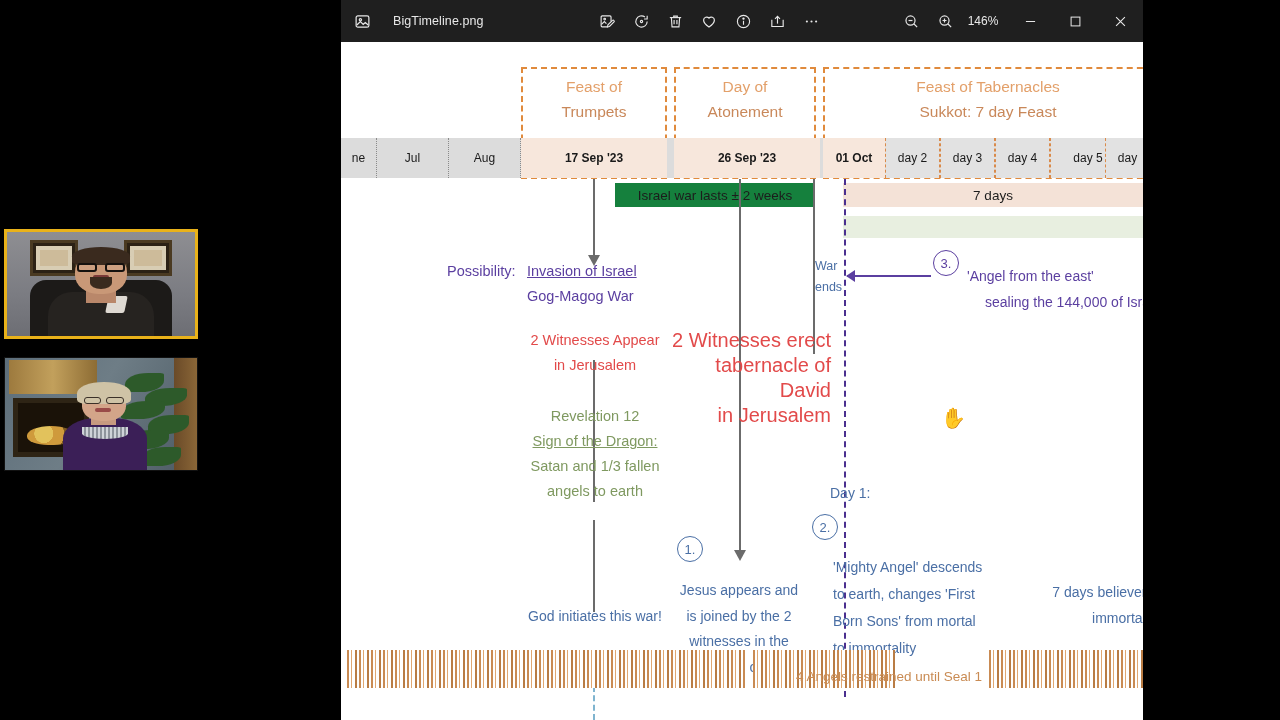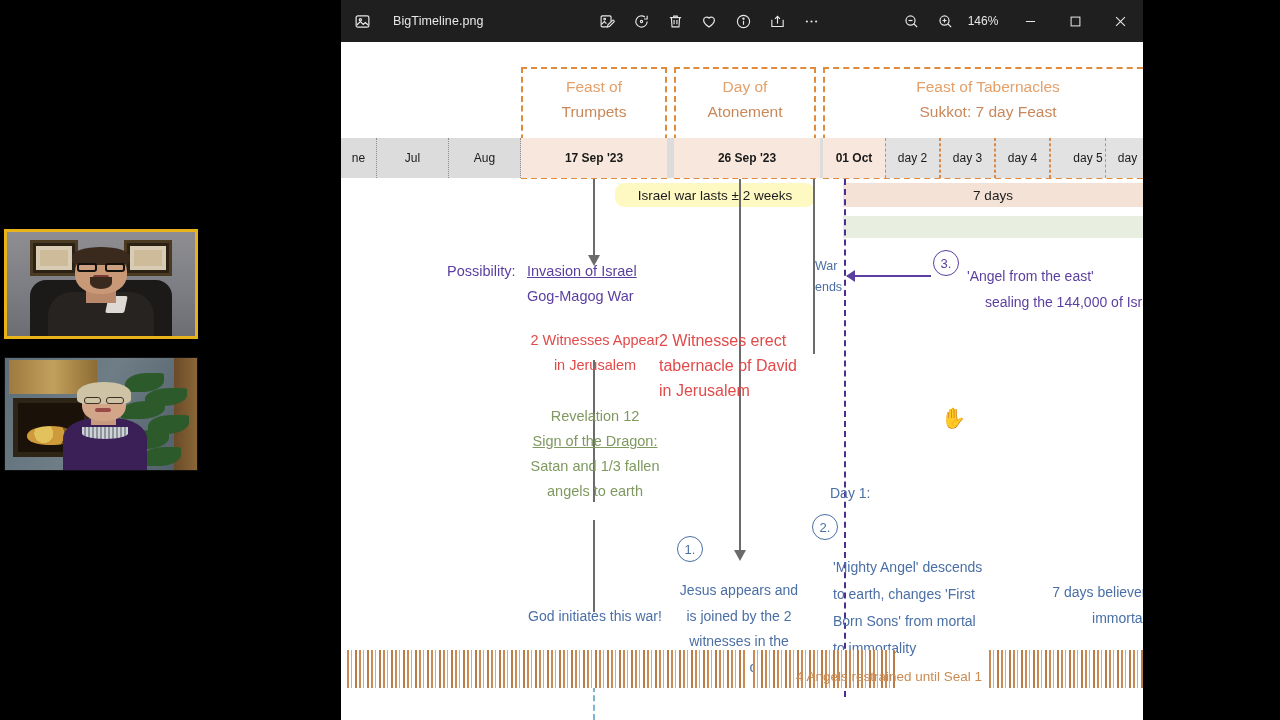--- a/index.html
+++ b/index.html
@@ -95,21 +95,21 @@
   #strip { position:absolute; left:0; top:96px; width:802px; height:40px; background:#dcdcdc; }
   .cell { position:absolute; top:0; height:40px; display:flex; align-items:center;
           justify-content:center; font-size:12px; color:#1a1a1a; }
   .cell.grey { background:#dcdcdc; border-right:1px dotted #8a8a8a; }
   .cell.peach{ background:#f7e7dc; }
   .cell.day  { background:#e2e2e2; border-right:1px dashed #d98a4a; border-left:1px dashed #d98a4a; }
 
   
   .bar { position:absolute; height:24px; display:flex; align-items:center;
          justify-content:center; font-size:13.5px; color:#1c1c1c; }
-  #bar-war  { background:#fef9c3;border-radius:9px; }
+  #bar-war  { background:#15803d; }
   #bar-7day { background:#f4e2d7; }
   #bar-green{ background:#e8efe0; height:22px; }
 
   
   .vline { position:absolute; width:2px; background:#6b6b6b; }
   .arrowhead { position:absolute; width:0; height:0; border-left:6px solid transparent;
                border-right:6px solid transparent; border-top:11px solid #6b6b6b; }
   .vdash-purple{ position:absolute; width:0; border-left:2px dashed #4a2f8f; }
   .vdash-blue  { position:absolute; width:0; border-left:2px dashed #7fb4cf; }
 
@@ -368,21 +368,21 @@
         <div>in Jerusalem</div>
       </div>
 
       <div class="tblock c-green" style="left:166px;top:350px;width:176px;text-align:center;font-size:14.5px;">
         <div>Revelation 12</div>
         <div class="u">Sign of the Dragon:</div>
         <div>Satan and 1/3 fallen</div>
         <div>angels to earth</div>
       </div>
 
-      <div class="tblock c-red" style="left:318px;top:274px;width:160px;text-align:left;font-size:16px;">
+      <div class="tblock c-red" style="left:330px;top:274px;width:160px;text-align:right;font-size:20px;">
         <div>2 Witnesses erect</div>
         <div>tabernacle of David</div>
         <div>in Jerusalem</div>
       </div>
 
       <div class="tblock c-blue" style="left:474px;top:202px;width:34px;text-align:left;font-size:12.5px;line-height:21px;">
         <div>War</div>
         <div>ends</div>
       </div>
       <div class="harrow" style="left:506px;top:233px;width:84px;"></div>

